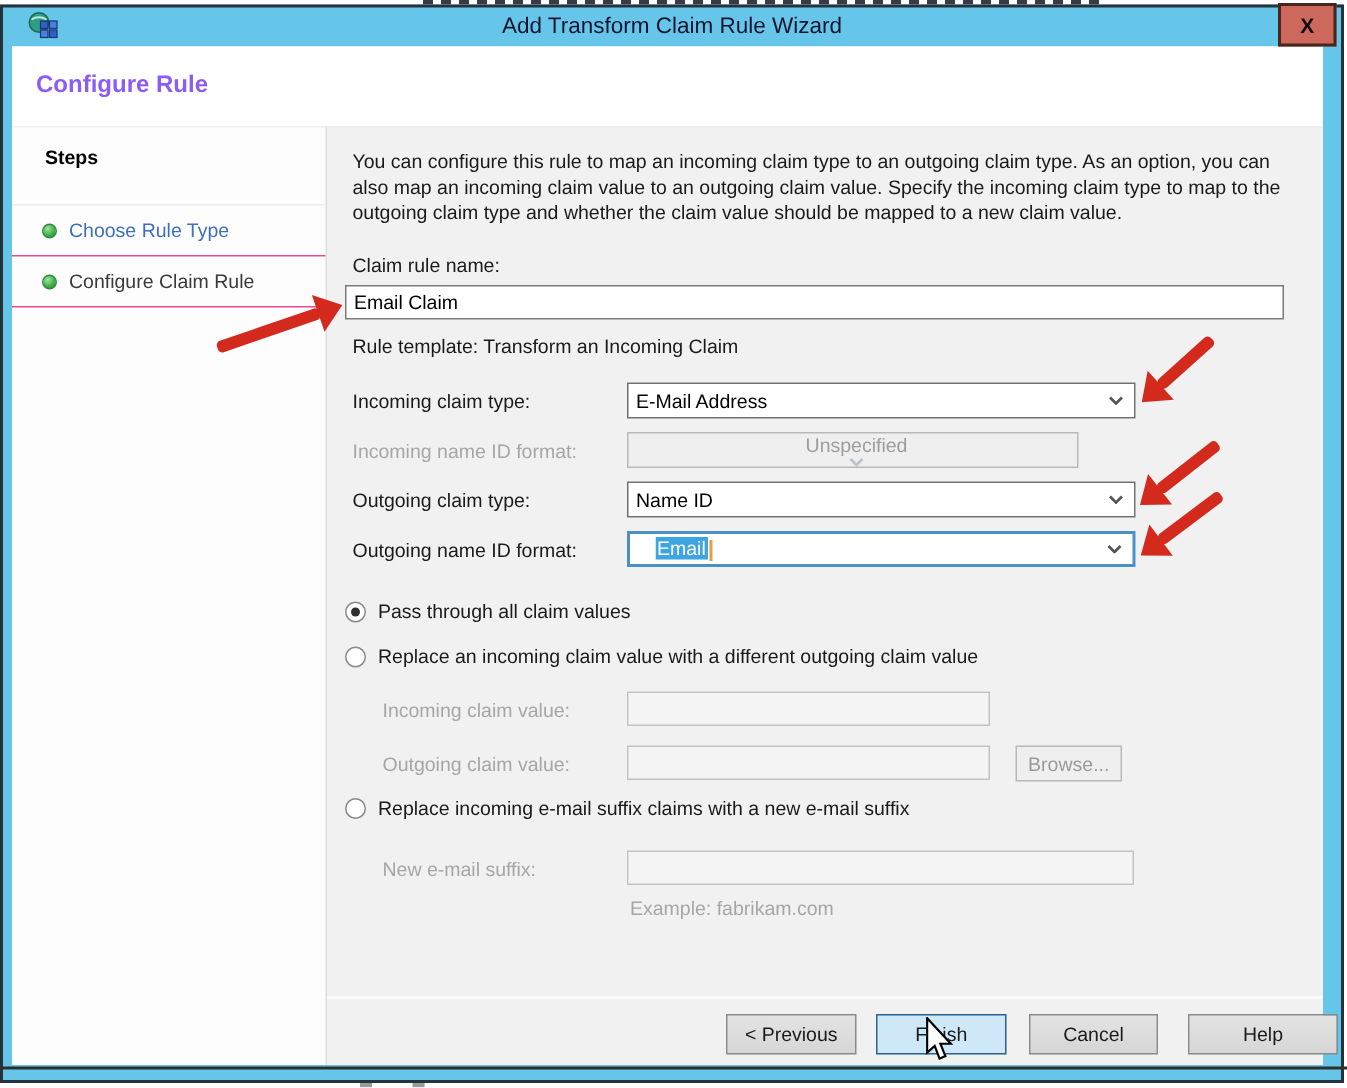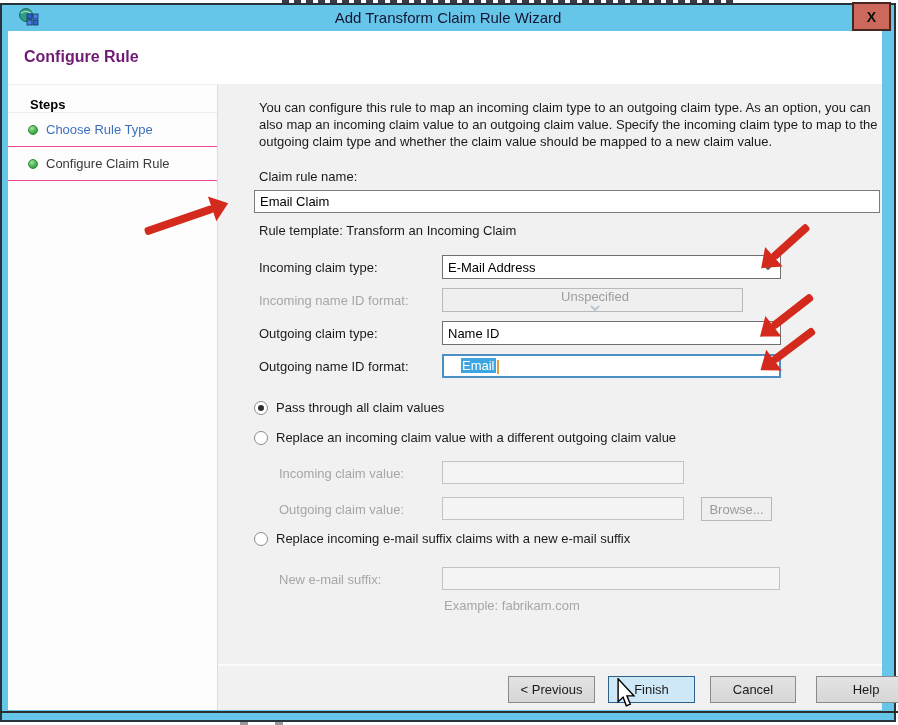--- a/index.html
+++ b/index.html
@@ -18,37 +18,37 @@
   .titlebar { position:absolute; left:0; top:0; width:892px; height:26px; }
   .app-icon { position:absolute; left:16px; top:2px; width:22px; height:22px; }
   .win-title { position:absolute; left:0; top:4px; width:100%; text-align:center;
     font-size:15px; color:#141432; }
   .close-btn { position:absolute; left:852px; top:2px; width:39px; height:29px;
     background:#cd685c; border:2px solid #47261f; color:#0d0d0d; font-weight:bold;
     font-size:14px; font-family:"Liberation Sans",sans-serif; text-align:center; line-height:24px; z-index:40; cursor:pointer; }
 
   .body { position:absolute; left:6px; top:26px; width:874px; height:679px; background:#fff; }
   .header-band { position:absolute; left:0; top:0; width:100%; height:53px; background:#fff; }
-  .page-title { position:absolute; left:16px; top:17px; font-size:16px; font-weight:bold; color:#701a75; }
+  .page-title { position:absolute; left:16px; top:17px; font-size:16px; font-weight:bold; color:#8b5cf6; }
 
   .sidebar { position:absolute; left:0; top:53px; width:210px; height:626px; background:#fdfdfd;
     border-right:1px solid #dcdcdc; border-top:1px solid #eee; }
-  .steps-heading { padding:12px 0 0 22px; font-size:13px; font-weight:bold; color:#000;
+  .steps-heading { padding:12px 0 24px 22px; font-size:13px; font-weight:bold; color:#000;
     border-bottom:1px solid #ececec; }
   .step-item { position:relative; height:34px; line-height:34px; padding-left:38px;
     border-bottom:1px solid #ec4899; font-size:13px; cursor:default; }
   .step-dot { position:absolute; left:20px; top:12px; width:10px; height:10px; border-radius:50%;
     background:radial-gradient(circle at 35% 30%, #9fe39f, #3fae49 60%, #2e8a36);
     border:1px solid #2f8d3a; }
   .step-blue { color:#3e6fbe; }
   .step-dark { color:#3a3a3a; }
 
   .content { position:absolute; left:210px; top:53px; width:664px; height:626px;
     background:#f1f1f1; border-top:1px solid #eee; font-size:13px; }
-  .content .abs { position:absolute;margin-left:24px; }
+  .content .abs { position:absolute; }
   .lbl { font-size:13px; color:#1a1a1a; white-space:nowrap; }
   .lbl.dis { color:#a6a6a6; }
   .intro { line-height:17px; color:#1a1a1a; }
 
   .txt-input { background:#fff; border:1px solid #7a7a7a; font-size:13px; color:#000;
     padding:2px 5px; font-family:"Liberation Sans",sans-serif; }
   .txt-input.dis { background:#f4f4f4; border:1px solid #c3c3c3; }
 
   .combo { background:#fff; border:1px solid #707070; display:flex; align-items:center;
     padding-left:5px; cursor:default; }

